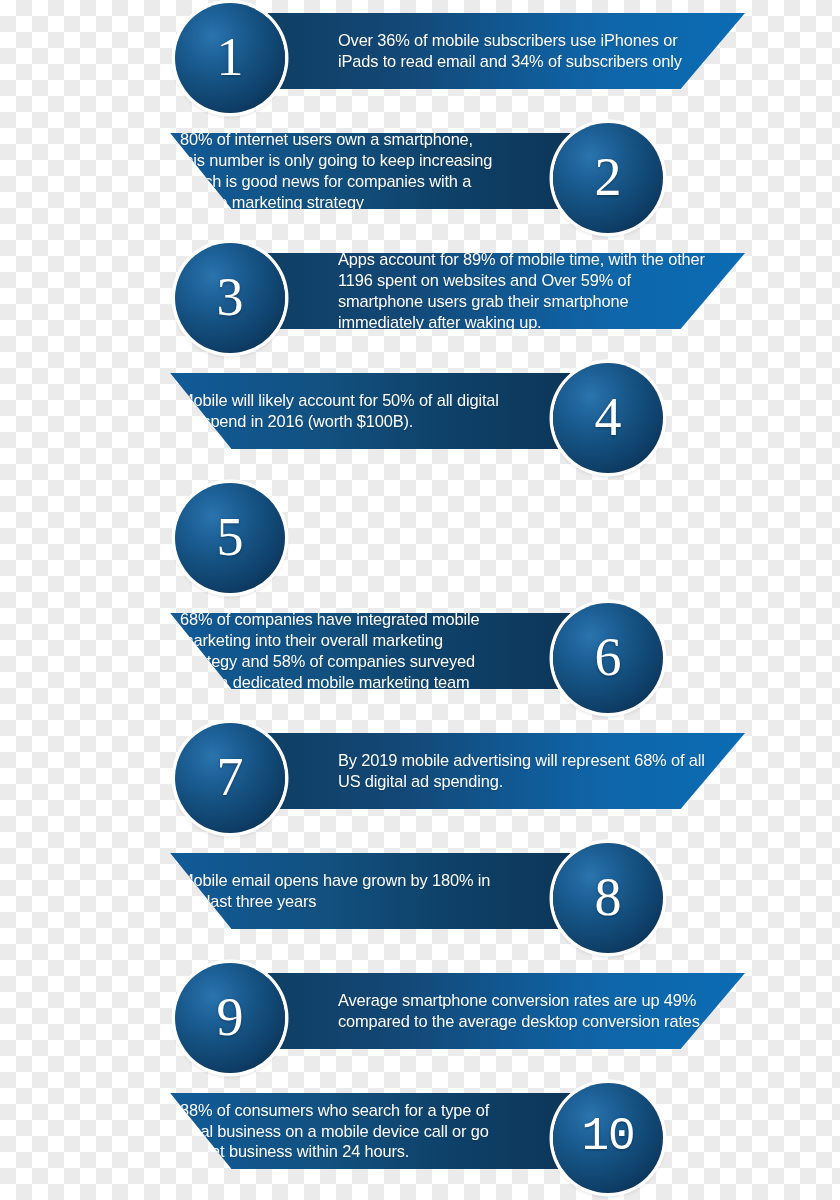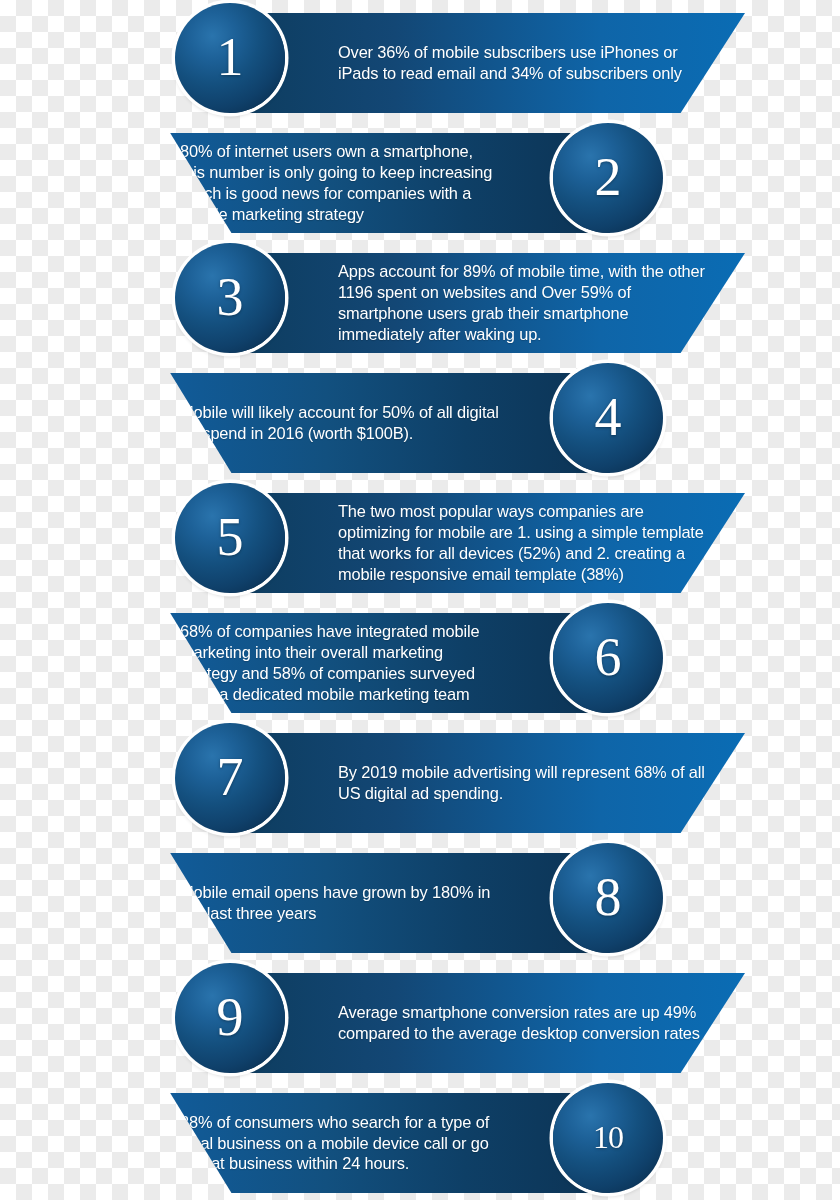--- a/index.html
+++ b/index.html
@@ -32,21 +32,21 @@
     position: absolute;
     left: 0;
     width: 840px;
     height: 120px;
   }
 
   
   .banner {
     position: absolute;
     top: 13px;
-    height: 100px;
+    height: 76px;
     box-sizing: border-box;
     display: flex;
     align-items: center;
   }
 
   
   .row.odd .banner {
     left: 230px;
     width: 515px;
     background: linear-gradient(to right, #0d3c5e 0%, #134775 32%, #0f65a8 72%, #0a6cb4 100%);
@@ -101,22 +101,23 @@
   .circle-number {
     color: #ffffff;
     font-family: "Liberation Serif", serif;
     font-size: 54px;
     line-height: 1;
     font-weight: 400;
     text-shadow: 0 1px 3px rgba(0,0,0,0.35);
     margin-top: -2px;
   }
   .circle-number.two-digit {
-    font-size: 32px;
+    font-size: 46px;
     letter-spacing: -1px;
+    font-family: Liberation Mono, monospace;
   }
 </style>
 </head>
 <body>
 
 <div id="infographic">
     <div class="row odd" style="top: 0px;">
       <div class="banner">
         <div class="banner-text">Over 36% of mobile subscribers use iPhones or iPads to read email and 34% of subscribers only</div>
       </div>
@@ -150,23 +151,20 @@
       <div class="banner">
         <div class="banner-text">Mobile will likely account for 50% of all digital ad spend in 2016 (worth $100B).</div>
       </div>
       <div class="circle-wrap">
         <div class="circle">
           <span class="circle-number">4</span>
         </div>
       </div>
     </div>
     <div class="row odd" style="top: 480px;">
-      <div class="banner">
-        <div class="banner-text">The two most popular ways companies are optimizing for mobile are 1. using a simple template that works for all devices (52%) and 2. creating a mobile responsive email template (38%)</div>
-      </div>
       <div class="circle-wrap">
         <div class="circle">
           <span class="circle-number">5</span>
         </div>
       </div>
     </div>
     <div class="row even" style="top: 600px;">
       <div class="banner">
         <div class="banner-text">68% of companies have integrated mobile marketing into their overall marketing strategy and 58% of companies surveyed have a dedicated mobile marketing team</div>
       </div>

